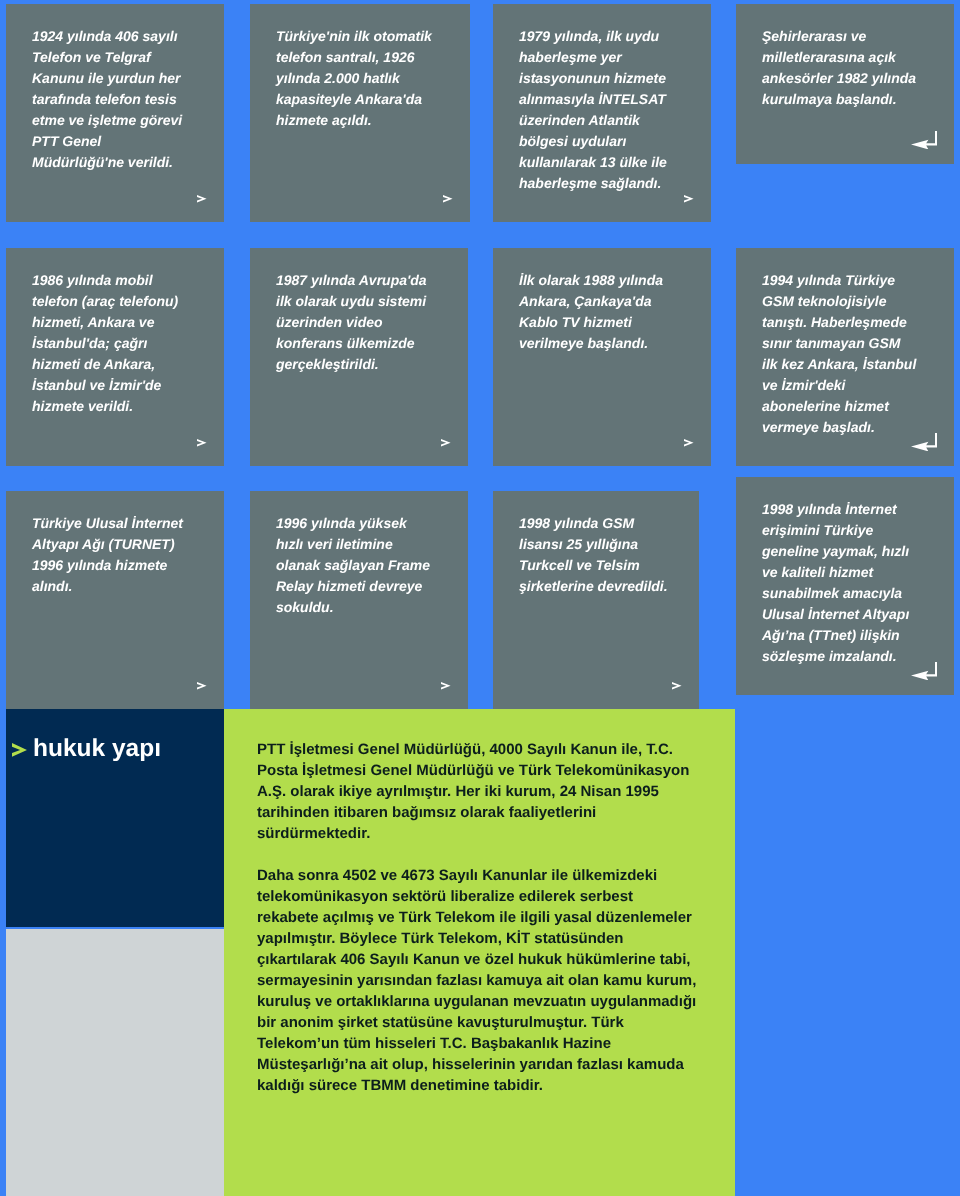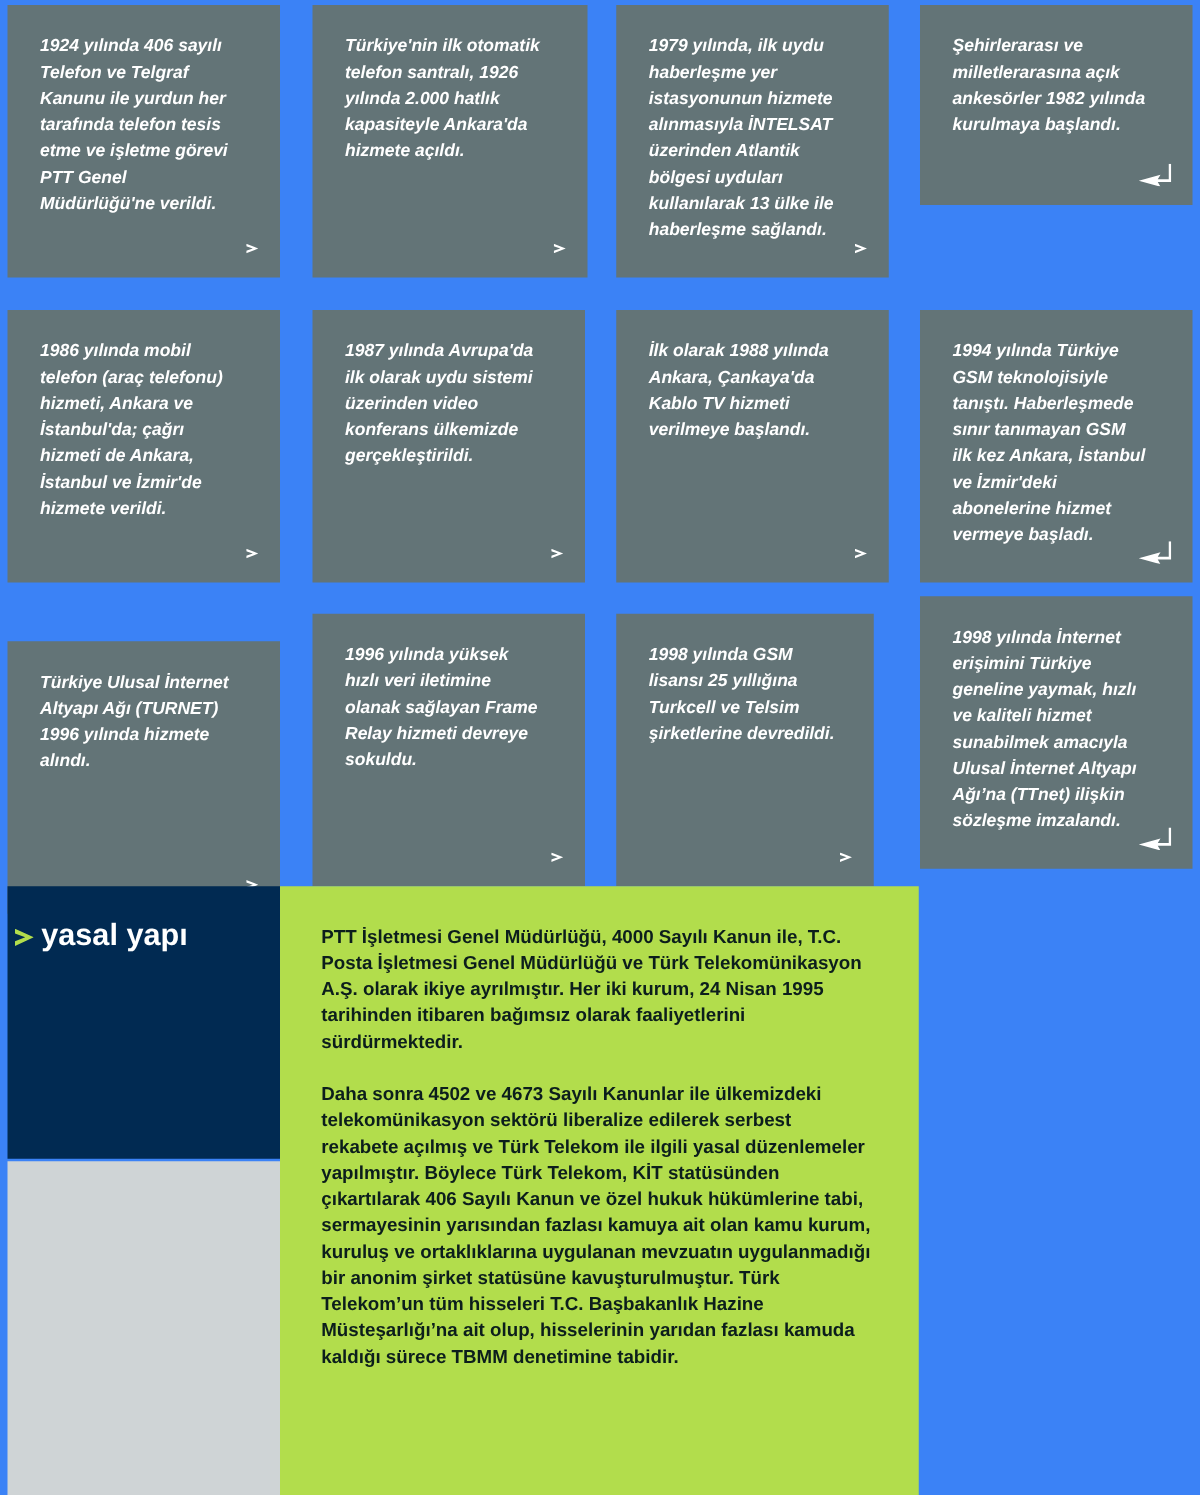--- a/index.html
+++ b/index.html
@@ -99,21 +99,21 @@
       </span>
   </div>
   <div class="card" style="left:736px;top:248px;width:218px;height:218px;">
     <div class="card-text">1994 yılında Türkiye GSM teknolojisiyle tanıştı. Haberleşmede sınır tanımayan GSM ilk kez Ankara, İstanbul ve İzmir'deki abonelerine hizmet vermeye başladı.</div>
     <span class="card-nav ret">
         <svg width="26" height="18" viewBox="0 0 26 18" aria-hidden="true">
           <path d="M0 13.6 L17.4 8.8 L15.2 12.3 L24.0 12.3 L24.0 0 L26.0 0 L26.0 14.6 L15.2 14.6 L17.4 18.4 Z" fill="currentColor"></path>
         </svg>
       </span>
   </div>
-  <div class="card" style="left:6px;top:513px;width:218px;height:218px;">
+  <div class="card" style="left:6px;top:491px;width:218px;height:218px;">
     <div class="card-text">Türkiye Ulusal İnternet Altyapı Ağı (TURNET) 1996 yılında hizmete alındı.</div>
     <span class="card-nav">
         <svg width="9.6" height="7.6" viewBox="0 0 126.32 100.00" aria-hidden="true">
           <path d="M0 0 L126.32 50.00 L0 100.00 L0 72.50 L68.84 50.00 L0 27.50 Z" fill="currentColor"></path>
         </svg>
       </span>
   </div>
   <div class="card" style="left:250px;top:491px;width:218px;height:218px;padding-left:36px;">
     <div class="card-text">1996 yılında yüksek hızlı veri iletimine olanak sağlayan Frame Relay hizmeti devreye sokuldu.</div>
     <span class="card-nav">
@@ -140,19 +140,19 @@
   </div>
   <div class="navy-box" style="left:6px;top:709px;width:218px;height:218px;"></div>
   <div class="grey-box" style="left:6px;top:929px;width:218px;height:267px;"></div>
   <div class="green-box" style="left:224px;top:709px;width:511px;height:487px;"></div>
   <div class="section-heading" style="left:12px;top:737px;">
     <span class="heading-marker">
         <svg width="15" height="13.8" viewBox="0 0 108.70 100.00" aria-hidden="true">
           <path d="M0 0 L108.70 50.00 L0 100.00 L0 72.50 L59.24 50.00 L0 27.50 Z" fill="currentColor"></path>
         </svg>
       </span>
-    <span class="heading-text">yasal yapı</span>
+    <span class="heading-text">hukuk yapı</span>
   </div>
   <div class="green-text" style="left:257px;top:739px;width:440px;">
     <p>PTT İşletmesi Genel Müdürlüğü, 4000 Sayılı Kanun ile, T.C. Posta İşletmesi Genel Müdürlüğü ve Türk Telekomünikasyon A.Ş. olarak ikiye ayrılmıştır. Her iki kurum, 24 Nisan 1995 tarihinden itibaren bağımsız olarak faaliyetlerini sürdürmektedir.</p>
     <p>Daha sonra 4502 ve 4673 Sayılı Kanunlar ile ülkemizdeki telekomünikasyon sektörü liberalize edilerek serbest rekabete açılmış ve Türk Telekom ile ilgili yasal düzenlemeler yapılmıştır. Böylece Türk Telekom, KİT statüsünden çıkartılarak 406 Sayılı Kanun ve özel hukuk hükümlerine tabi, sermayesinin yarısından fazlası kamuya ait olan kamu kurum, kuruluş ve ortaklıklarına uygulanan mevzuatın uygulanmadığı bir anonim şirket statüsüne kavuşturulmuştur. Türk Telekom’un tüm hisseleri T.C. Başbakanlık Hazine Müsteşarlığı’na ait olup, hisselerinin yarıdan fazlası kamuda kaldığı sürece TBMM denetimine tabidir.</p>
   </div>
 </div>
 
 </body></html>

